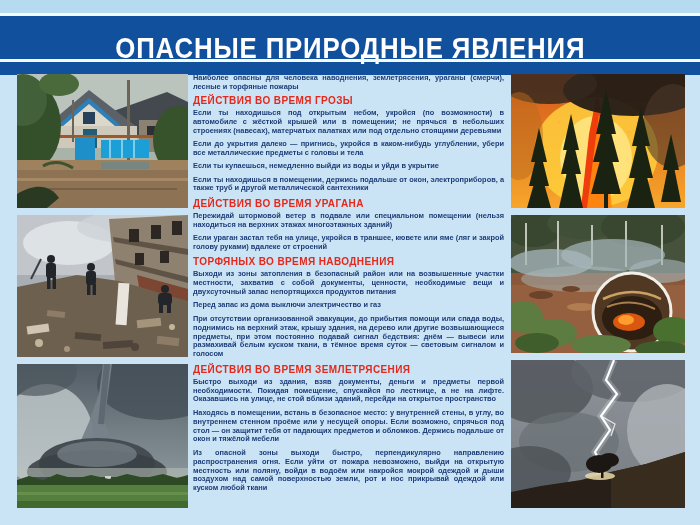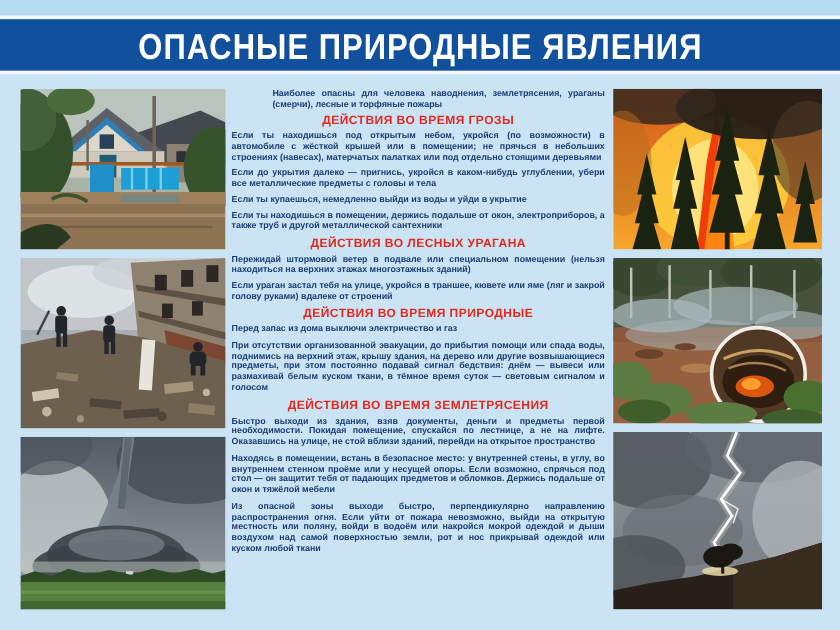--- a/index.html
+++ b/index.html
@@ -6,43 +6,43 @@
   body{
     width:700px;height:525px;overflow:hidden;position:relative;
     background:#cbe4f5;
     font-family:"Liberation Sans","DejaVu Sans",sans-serif;
   }
   .strip-top{position:absolute;top:0;left:0;width:700px;height:13px;background:#b6daef;}
   .hline{position:absolute;left:0;width:700px;height:3px;background:#f4f9fd;}
   .hline.l1{top:13px;}
   .hline.l2{top:59px;}
   .banner{
-    position:absolute;top:16px;left:0;width:700px;height:43px;background:#11509d;
+    position:absolute;top:16px;left:0;width:700px;height:59px;background:#11509d;
     display:flex;align-items:center;justify-content:center;
   }
   .banner h1{
     margin:0;color:#ffffff;font-size:30px;font-weight:bold;white-space:nowrap;
     letter-spacing:1px;transform:scaleX(0.86);transform-origin:center;
     padding-top:4px;
   }
   .photo-col{position:absolute;top:74px;}
   .photo-col.left{left:17px;width:171px;}
   .photo-col.right{left:511px;width:174px;}
   figure.ph{margin:0 0 7px 0;padding:0;overflow:hidden;}
   figure.ph svg{display:block;width:100%;height:100%;}
   .text-col{
     position:absolute;left:193px;top:74px;width:311px;
     color:#1c3c78;font-size:7.4px;font-weight:bold;line-height:1.2;
     text-align:justify;
   }
   .text-col p{margin:0 0 4.5px 0;}
-  .text-col p.intro{margin-bottom:3px;margin-left:34px;}
+  .text-col p.intro{margin-bottom:3px;}
   .text-col h2{
     margin:3px 0 3px 0;color:#e5281b;font-size:10px;font-weight:bold;
-    text-align:center;letter-spacing:0.4px;line-height:1.1;
+    letter-spacing:0.4px;line-height:1.1;
   }
 </style>
 </head>
 <body>
 
 <div class="strip-top"></div>
 <div class="hline l1"></div>
 <div class="banner">
   <h1>ОПАСНЫЕ ПРИРОДНЫЕ ЯВЛЕНИЯ</h1>
 </div>
@@ -164,27 +164,28 @@
 
   <section>
     <h2>ДЕЙСТВИЯ ВО ВРЕМЯ ГРОЗЫ</h2>
     <p>Если ты находишься под открытым небом, укройся (по возможности) в автомобиле с жёсткой крышей или в помещении; не прячься в небольших строениях (навесах), матерчатых палатках или под отдельно стоящими деревьями</p>
     <p>Если до укрытия далеко — пригнись, укройся в каком-нибудь углублении, убери все металлические предметы с головы и тела</p>
     <p>Если ты купаешься, немедленно выйди из воды и уйди в укрытие</p>
     <p>Если ты находишься в помещении, держись подальше от окон, электроприборов, а также труб и другой металлической сантехники</p>
   </section>
 
   <section>
-    <h2>ДЕЙСТВИЯ ВО ЛЕСНЫХ УРАГАНА</h2>
+    <h2>ДЕЙСТВИЯ ВО ВРЕМЯ УРАГАНА</h2>
     <p>Пережидай штормовой ветер в подвале или специальном помещении (нельзя находиться на верхних этажах многоэтажных зданий)</p>
     <p>Если ураган застал тебя на улице, укройся в траншее, кювете или яме (ляг и закрой голову руками) вдалеке от строений</p>
   </section>
 
   <section>
-    <h2>ДЕЙСТВИЯ ВО ВРЕМЯ ПРИРОДНЫЕ</h2>
+    <h2>ТОРФЯНЫХ ВО ВРЕМЯ НАВОДНЕНИЯ</h2>
+    <p>Выходи из зоны затопления в безопасный район или на возвышенные участки местности, захватив с собой документы, ценности, необходимые вещи и двухсуточный запас непортящихся продуктов питания</p>
     <p>Перед запас из дома выключи электричество и газ</p>
     <p>При отсутствии организованной эвакуации, до прибытия помощи или спада воды, поднимись на верхний этаж, крышу здания, на дерево или другие возвышающиеся предметы, при этом постоянно подавай сигнал бедствия: днём — вывеси или размахивай белым куском ткани, в тёмное время суток — световым сигналом и голосом</p>
   </section>
 
   <section>
     <h2>ДЕЙСТВИЯ ВО ВРЕМЯ ЗЕМЛЕТРЯСЕНИЯ</h2>
     <p>Быстро выходи из здания, взяв документы, деньги и предметы первой необходимости. Покидая помещение, спускайся по лестнице, а не на лифте. Оказавшись на улице, не стой вблизи зданий, перейди на открытое пространство</p>
     <p>Находясь в помещении, встань в безопасное место: у внутренней стены, в углу, во внутреннем стенном проёме или у несущей опоры. Если возможно, спрячься под стол — он защитит тебя от падающих предметов и обломков. Держись подальше от окон и тяжёлой мебели</p>
   </section>
 

